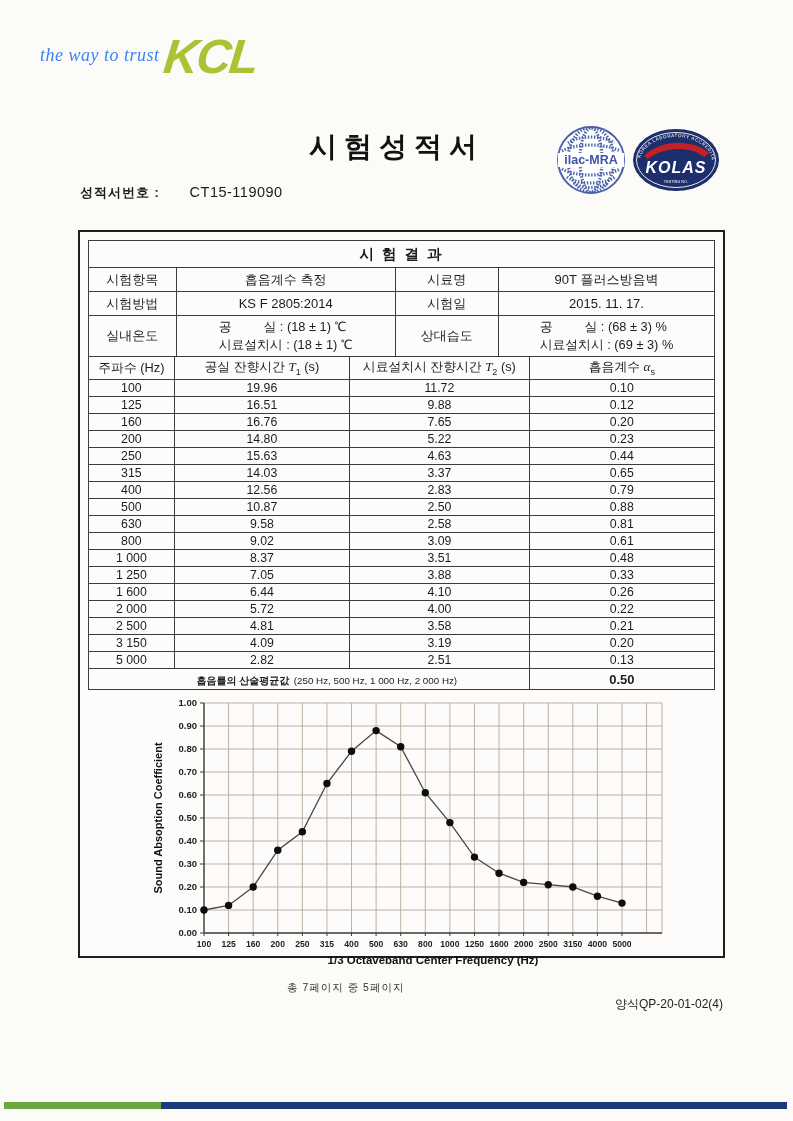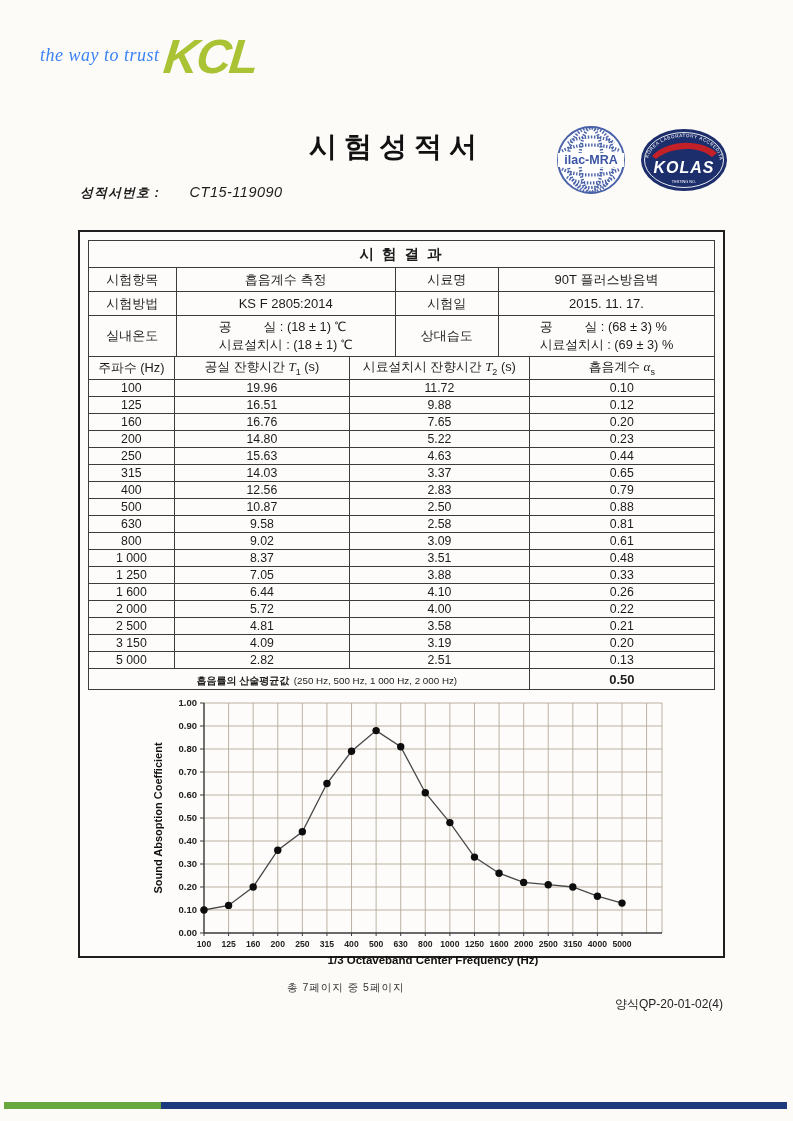--- a/index.html
+++ b/index.html
@@ -7,24 +7,24 @@
         font-family:"Liberation Sans",sans-serif;color:#1c1c1c;margin:0 auto;}
   
   .brand{position:absolute;left:40px;top:34px;display:flex;align-items:flex-end;}
   .tagline{font-family:"Liberation Serif",serif;font-style:italic;font-size:18px;color:#8a8c45;
            padding-bottom:14px;letter-spacing:.5px;}
   .kcl{font-size:48px;font-weight:bold;font-style:italic;color:#a9c334;letter-spacing:-2px;
        margin-left:4px;transform:skewX(-6deg);line-height:.95;}
   
   .title{position:absolute;top:128px;left:0;width:100%;text-align:center;font-size:28px;
          font-weight:bold;letter-spacing:7px;color:#111;}
-  .report-no{position:absolute;left:80px;top:184px;font-size:13px;font-style:italic;}
+  .report-no{position:absolute;left:80px;top:184px;font-size:13px;}
   .rn-label{font-weight:bold;letter-spacing:1px;}
   .rn-value{font-size:14.5px;margin-left:26px;letter-spacing:.5px;}
-  .certs{position:absolute;left:554px;top:124px;display:flex;align-items:center;gap:11px;}
+  .certs{position:absolute;left:554px;top:124px;display:flex;align-items:center;gap:3px;}
   
   .frame{position:absolute;left:78px;top:230px;width:627px;height:716px;border:2px solid #1e1e1e;
          padding:8px 8px 0 8px;background:#fdfcfa;}
   table{width:100%;border-collapse:collapse;table-layout:fixed;border-radius:12px;}
   td,th{border:1px solid #3c3c3c;text-align:center;vertical-align:middle;padding:0 3px;
         font-weight:normal;overflow:hidden;}
   .info-table th.tbl-title{height:26px;font-size:14.5px;font-weight:bold;letter-spacing:2px;}
   .info-table td{height:23px;font-size:13px;}
   .info-table .temp-row td{height:40px;}
   .pre2{white-space:pre;display:inline-block;text-align:left;font-size:12.8px;line-height:18px;}

